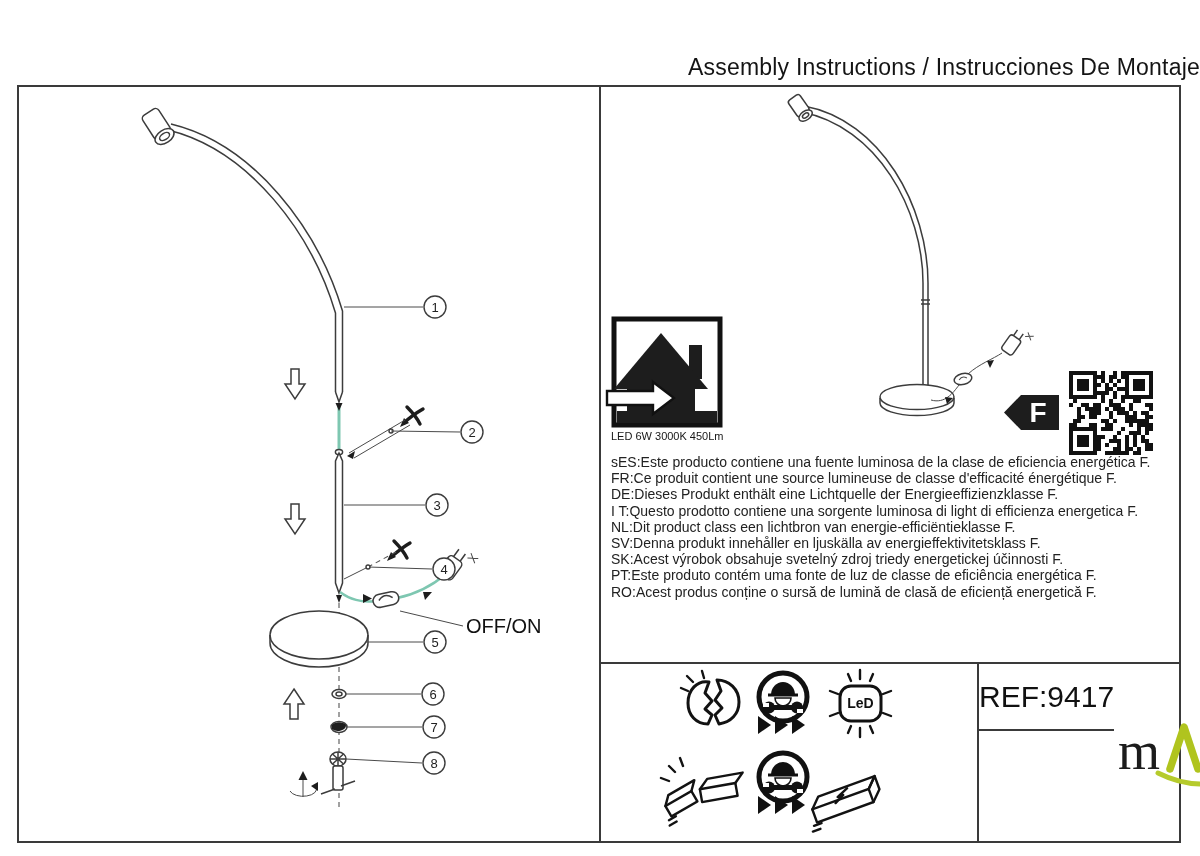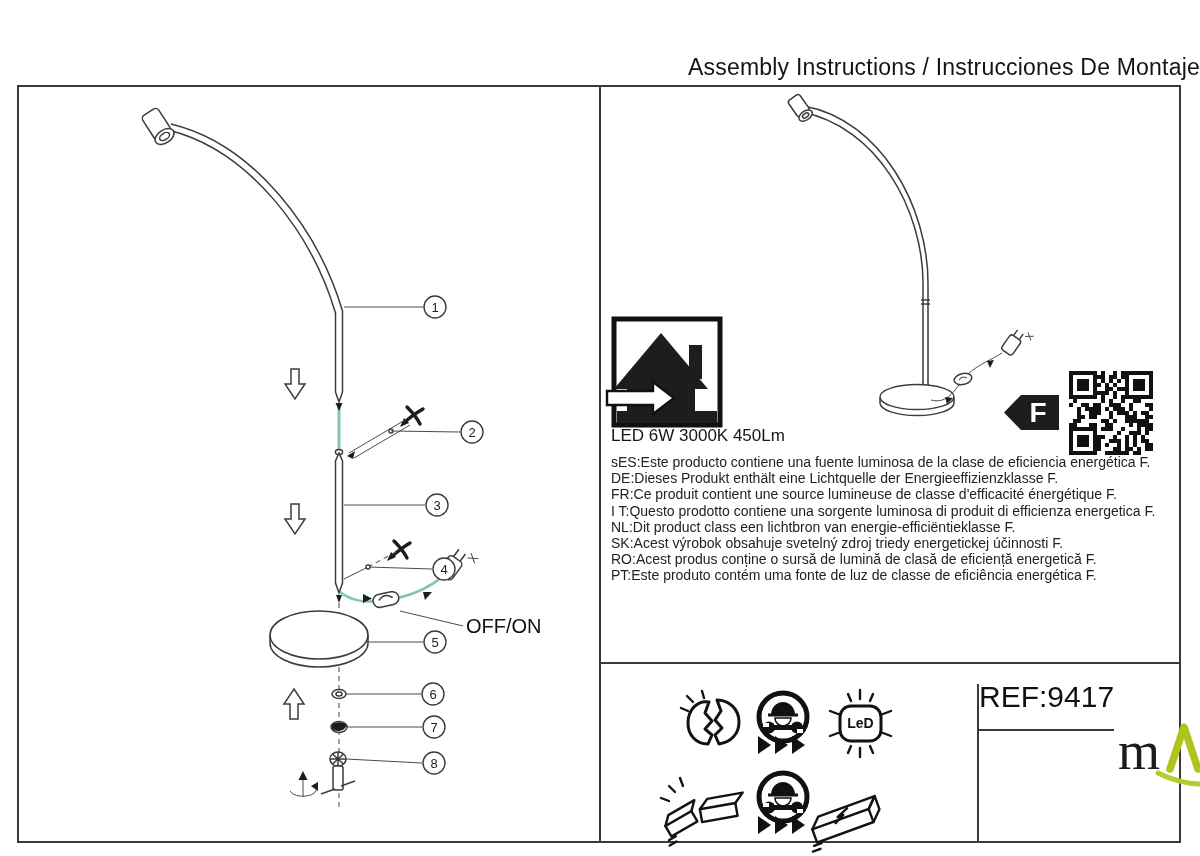--- a/index.html
+++ b/index.html
@@ -8,27 +8,27 @@
   .title{position:absolute;top:22px;left:0;width:1200px;text-align:right;
          font-size:23px;letter-spacing:.2px;color:#141414;margin-top:32px;}
   .frame{position:absolute;left:17px;top:85px;width:1164px;height:758px;
          border:2px solid #3a3a3a;box-sizing:border-box;}
   .left-panel{position:absolute;left:0;top:0;width:580px;height:754px;
          border-right:2px solid #3a3a3a;box-sizing:content-box;}
   .right-panel{position:absolute;left:582px;top:0;right:0;bottom:0;}
   .top-section{position:absolute;left:0;top:0;right:0;height:575px;}
   .bottom-section{position:absolute;left:0;right:0;bottom:0;height:179px;
          border-top:2px solid #3a3a3a;display:flex;box-sizing:border-box;}
-  .icon-area{width:378px;border-right:2px solid #3a3a3a;position:relative;box-sizing:border-box;margin-top:20px;}
+  .icon-area{width:378px;border-right:2px solid #3a3a3a;position:relative;box-sizing:border-box;}
   .cells{flex:1;display:flex;flex-direction:row;}
   .ref-cell{height:65px;border-bottom:2px solid #3a3a3a;display:flex;align-items:center;
          justify-content:center;font-size:30px;color:#111;}
   .brand-cell{flex:1;display:flex;align-items:center;justify-content:center;}
   .energy-text{position:absolute;left:10px;top:338px;width:566px;}
-  .spec-line{font-size:17px;line-height:22px;white-space:pre;color:#161616;}
+  .spec-line{font-size:11px;line-height:22px;white-space:pre;color:#161616;}
   .statements{margin-top:7px;font-size:14px;line-height:16.2px;color:#222;}
   svg{display:block;}
   svg text{font-family:"Liberation Sans",sans-serif;}
   .ln{fill:none;stroke:#3c3c3c;stroke-width:1.5;}
   .fw{fill:#fff;stroke:#3c3c3c;stroke-width:1.5;}
   .fb{fill:#1d1d1d;stroke:none;}
   .teal{fill:none;stroke:#7ec7b1;stroke-width:3;}
   .tealthin{fill:none;stroke:#7ec7b1;stroke-width:2.4;}
   .dash{fill:none;stroke:#555;stroke-width:1.1;stroke-dasharray:5 4;}
   .thin{fill:none;stroke:#4a4a4a;stroke-width:1;}
@@ -394,27 +394,28 @@
               <rect x="472" y="344" width="20" height="20" fill="#fff"></rect>
               <rect x="476" y="348" width="12" height="12"></rect>
           </g>
         </g>
       </svg>
 
       <div class="energy-text">
         <div class="spec-line">LED 6W 3000K 450Lm</div>
         <div class="statements">
           <div>sES:Este producto contiene una fuente luminosa de la clase de eficiencia energética F.</div>
+          <div>FR:Ce produit contient une source lumineuse de classe d'efficacité énergétique F.</div>
           <div>DE:Dieses Produkt enthält eine Lichtquelle der Energieeffizienzklasse F.</div>
-          <div>FR:Ce produit contient une source lumineuse de classe d'efficacité énergétique F.</div>
-          <div>I T:Questo prodotto contiene una sorgente luminosa di produit di efficienza energetica F.</div>
+          <div>I T:Questo prodotto contiene una sorgente luminosa di light di efficienza energetica F.</div>
           <div>NL:Dit product class een lichtbron van energie-efficiëntieklasse F.</div>
+          <div>SV:Denna produkt innehåller en ljuskälla av energieffektivitetsklass F.</div>
           <div>SK:Acest výrobok obsahuje svetelný zdroj triedy energetickej účinnosti F.</div>
+          <div>PT:Este produto contém uma fonte de luz de classe de eficiência energética F.</div>
           <div>RO:Acest produs conține o sursă de lumină de clasă de eficiență energetică F.</div>
-          <div>PT:Este produto contém uma fonte de luz de classe de eficiência energética F.</div>
         </div>
       </div>
     </div>
 
     <div class="bottom-section">
       <div class="icon-area">
         <svg width="376" height="175" viewBox="0 0 376 175">
 
           <g transform="translate(80,6)">
             <path class="pict" d="M28,12 C16,10 7,20 7,33 C7,45 15,54 27,54 L31,45 L24,39 L31,31 L24,23 Z"></path>

